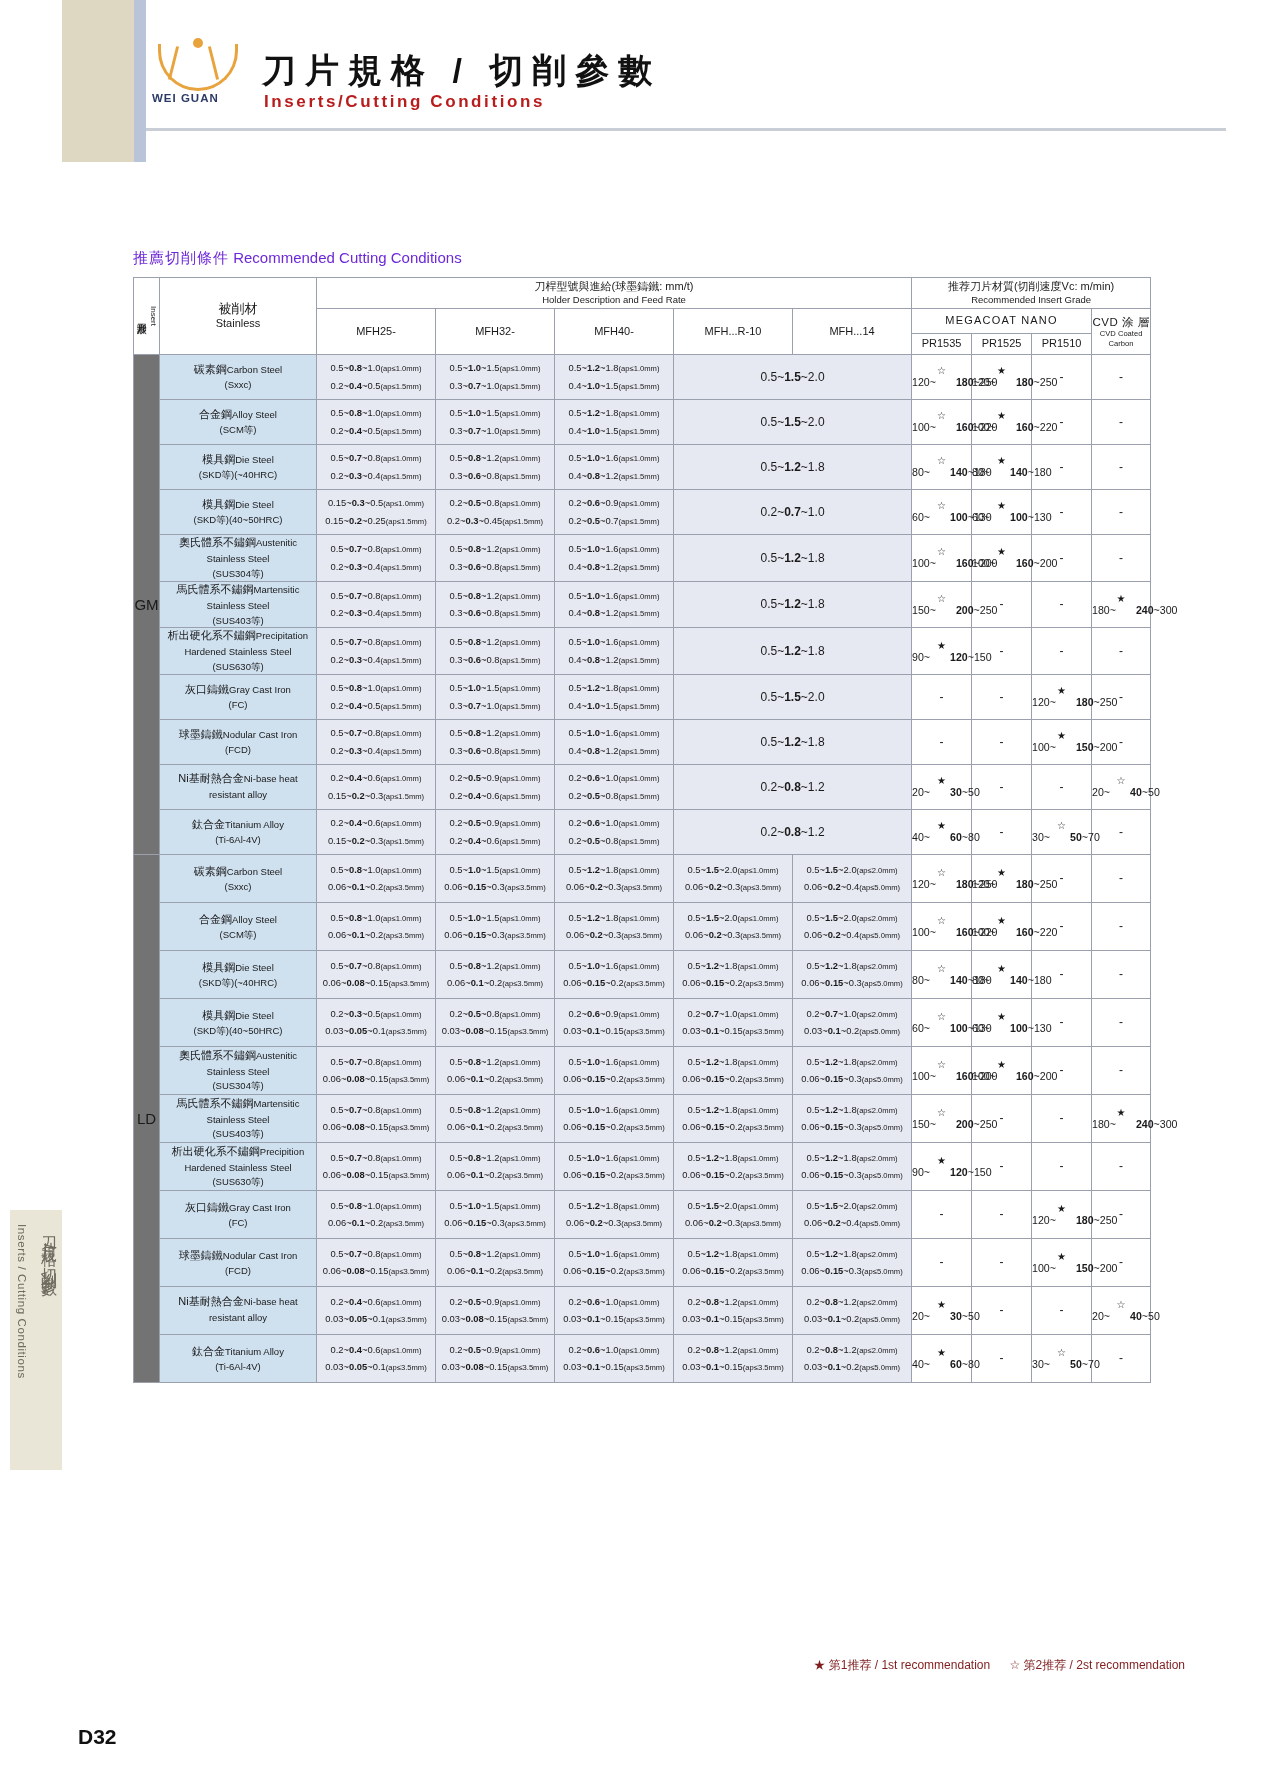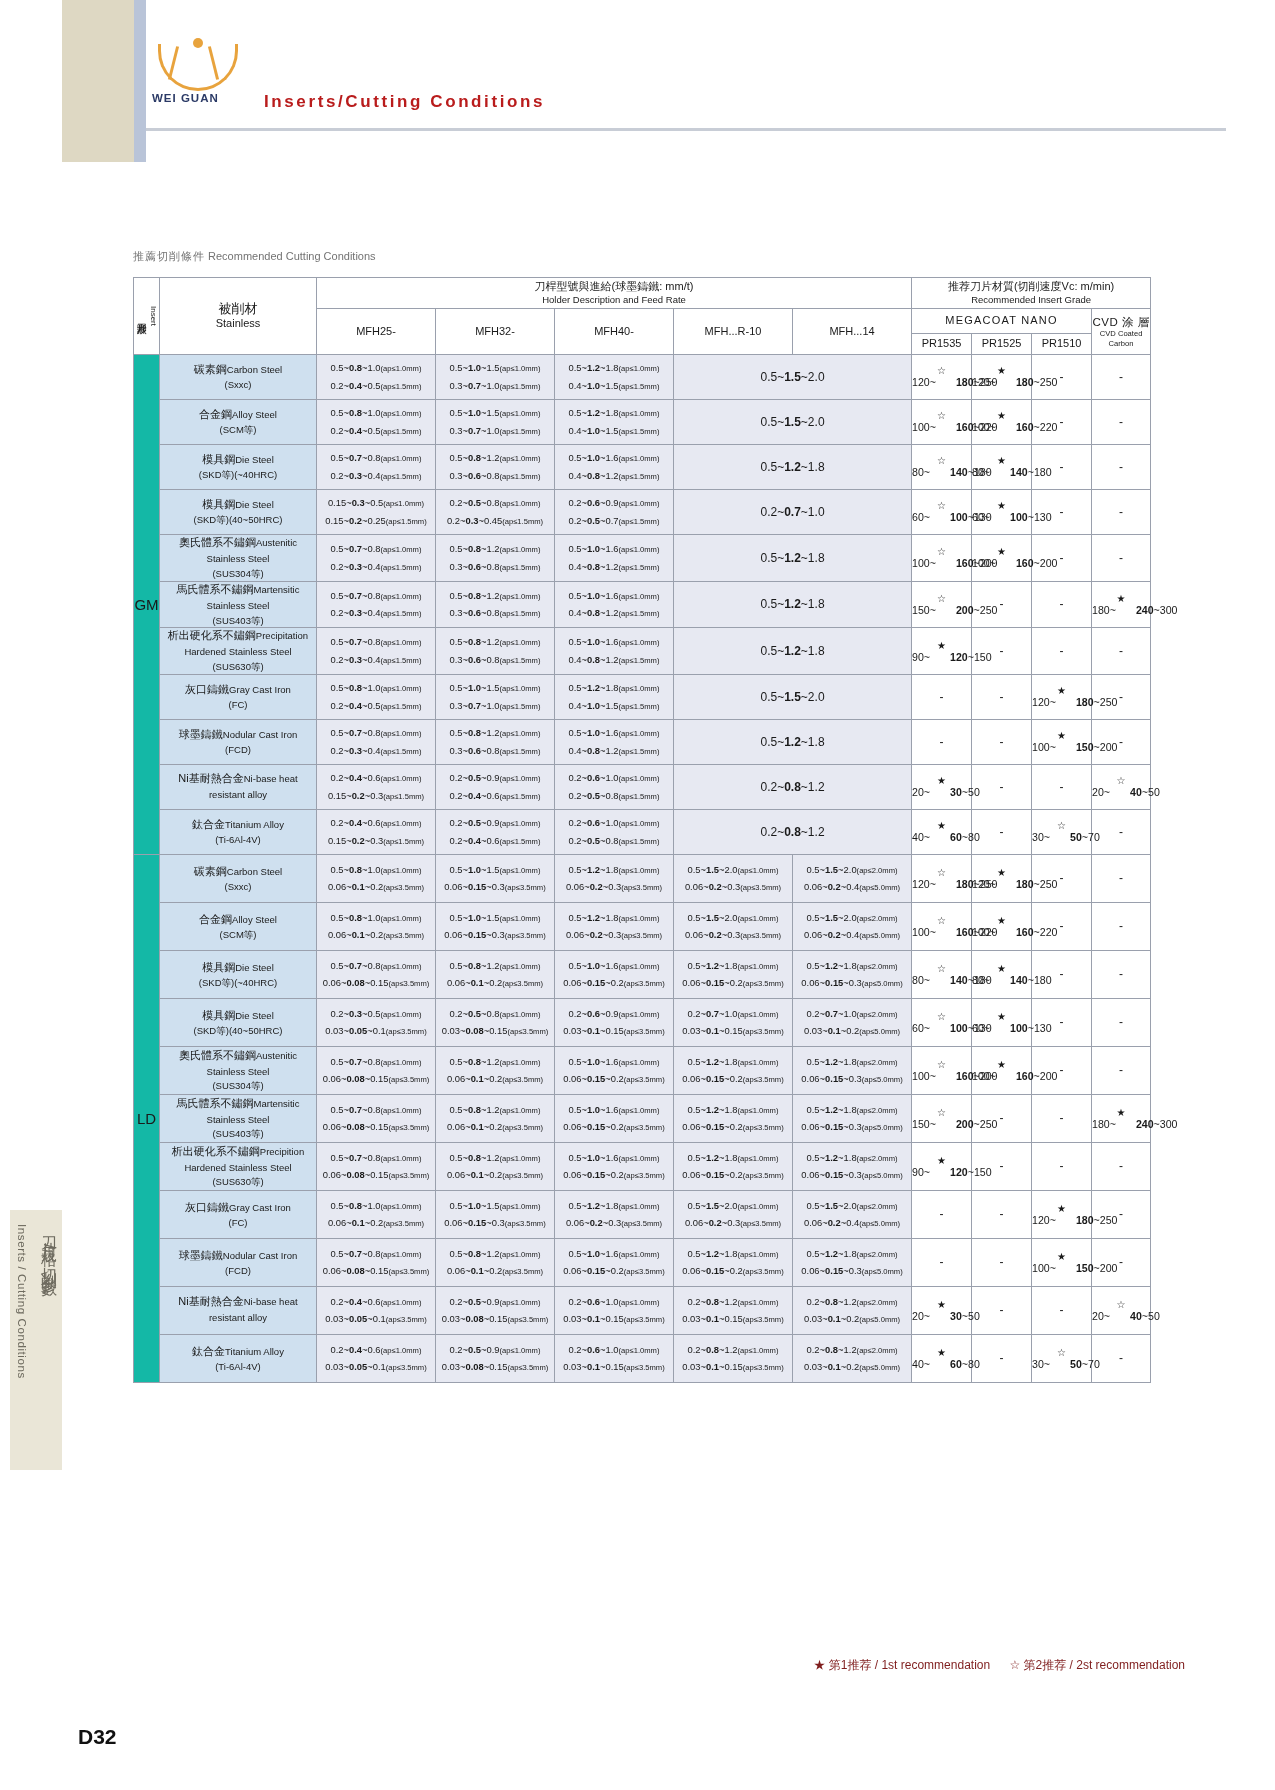--- a/index.html
+++ b/index.html
@@ -19,38 +19,38 @@
   .hdr-cn{position:absolute;left:262px;top:48px;font-size:34px;font-weight:bold;letter-spacing:9px;color:#111;}
   .hdr-en{position:absolute;left:264px;top:92px;font-size:17px;font-weight:bold;letter-spacing:2.6px;color:#b91c1c;}
 
   
   .sidetab{position:absolute;left:10px;top:1210px;width:52px;height:260px;background:#eae6d7;}
   .sidetab .cn{position:absolute;left:28px;top:14px;writing-mode:vertical-rl;font-size:16px;letter-spacing:5px;color:#6d6a5e;}
   .sidetab .en{position:absolute;left:6px;top:14px;writing-mode:vertical-rl;font-size:11.5px;letter-spacing:.6px;color:#6d6a5e;}
 
   
   .title1{position:absolute;left:133px;top:212px;font-size:25px;letter-spacing:1px;color:#111;}
-  .title2{position:absolute;left:133px;top:249px;font-size:11px;color:#737373;}
+  .title2{position:absolute;left:133px;top:249px;font-size:15px;color:#6d28d9;}
   .title2 .cn{letter-spacing:1px;}
 
   
   .pageno{position:absolute;left:78px;top:1725px;font-size:21px;font-weight:bold;color:#111;}
 
   
   .legend{position:absolute;right:90px;top:1657px;font-size:12px;color:#7f1d1d;}
   .legend span{margin-left:16px;}
 
   
   table.main{position:absolute;left:133px;top:277px;border-collapse:collapse;table-layout:fixed;width:1005px;}
   table.main td,table.main th{border:1px solid #9aa0ad;padding:0;vertical-align:middle;text-align:center;font-weight:normal;}
   .hdrrow td{background:#ffffff;font-size:11px;line-height:1.25;}
 
   .cellwp{background:#cfe0ef;text-align:left;padding:4px 6px;font-size:11px;line-height:1.45;}
   .cellwp .small{font-size:9.5px;}
-  .grp{background:#14b8a6;font-size:15px;font-weight:bold;width:26px;}
+  .grp{background:#737373;font-size:15px;font-weight:bold;width:26px;}
 
   .fr{background:#e7e9f2;font-size:9.4px;line-height:1.9;padding:3px 3px;}
   .fr b{font-weight:bold;}
   .fr .ap{font-size:7.6px;}
   .merged{background:#e7e9f2;font-size:12px;}
   .merged b{font-weight:bold;}
 
   .grade{background:#ffffff;font-size:10.6px;line-height:1.15;}
   .grade .star{display:block;font-size:10px;line-height:1.1;}
   .grade b{font-weight:bold;padding-left:20px;}
@@ -73,20 +73,21 @@
   <div class="hdr-bar"></div>
   <div class="hdr-rule"></div>
 
   <div class="logo">
     <div class="w"></div>
     <div class="v1"></div>
     <div class="v2"></div>
     <div class="name">WEI GUAN</div>
   </div>
 
+  <div class="hdr-cn">刀片規格 / 切削參數</div>
   <div class="hdr-en">Inserts/Cutting Conditions</div>
 
   <div class="sidetab">
     <div class="cn">刀片規格/切削參數</div>
     <div class="en">Inserts / Cutting Conditions</div>
   </div>
 
   <div class="title2">
     <span class="cn">推薦切削條件</span>
     <span>Recommended Cutting Conditions</span>

